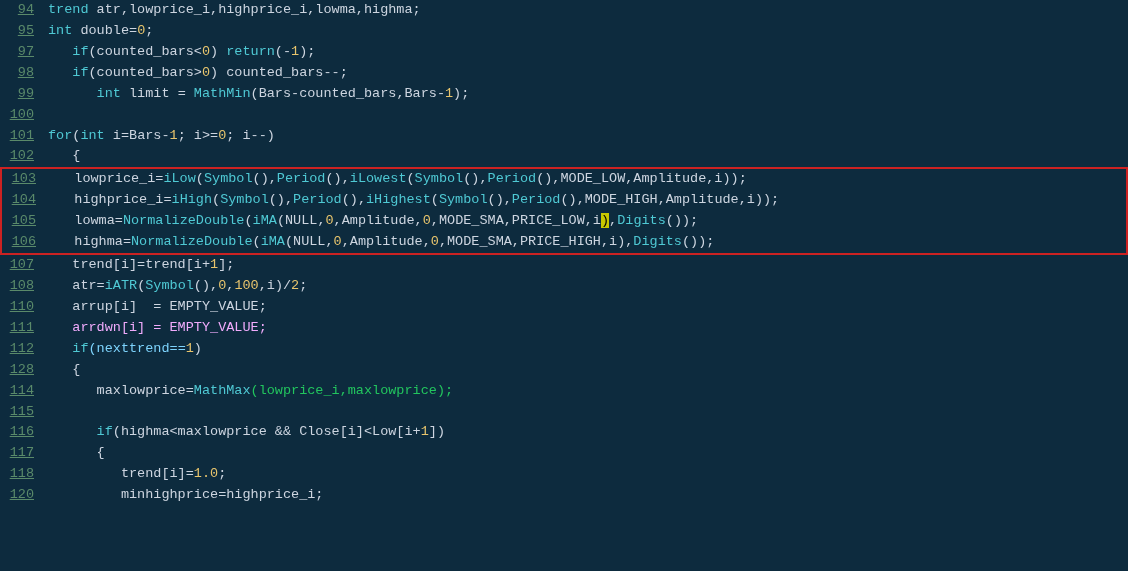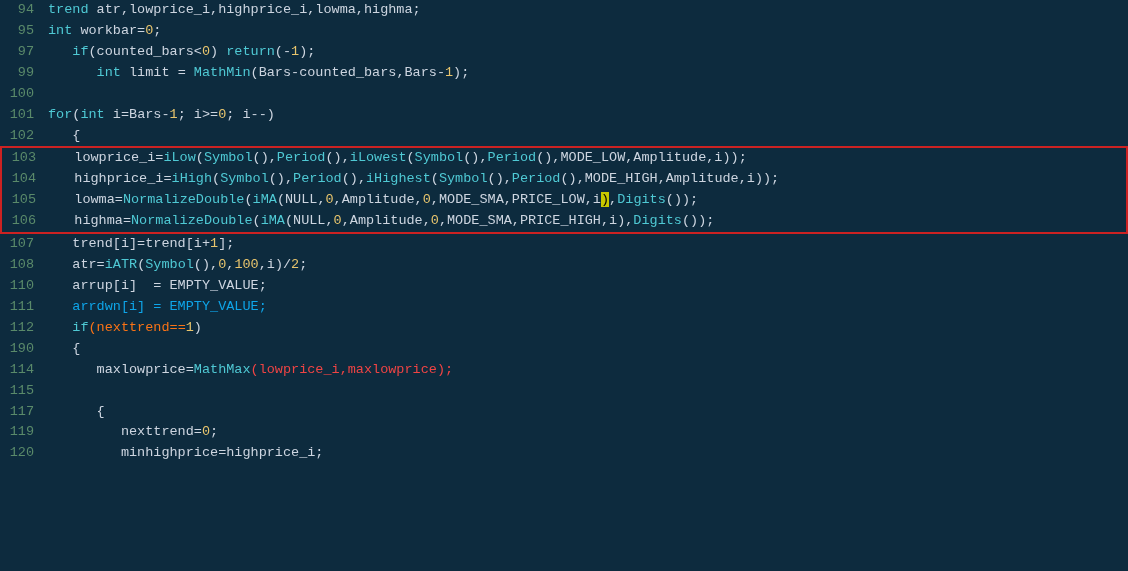--- a/index.html
+++ b/index.html
@@ -24,47 +24,50 @@
       white-space: pre;
     }
     .line-num {
       color: #5a8a6a;
       width: 48px;
       min-width: 48px;
       text-align: right;
       padding-right: 14px;
       user-select: none;
       font-size: 13.5px;
+      text-decoration: underline;
     }
     .line-content {
       flex: 1;
       white-space: pre;
     }
   </style>
 </head>
 <body>
 
 <div class="code-container">
 <div class="line"><span class="line-num">94</span><span class="line-content"><span style="color: rgb(79, 201, 212);">trend</span><span style="color: rgb(205, 213, 224);"> atr,lowprice_i,highprice_i,lowma,highma;</span></span></div>
-    <div class="line"><span class="line-num">95</span><span class="line-content"><span style="color: rgb(79, 201, 212);">int</span><span style="color: rgb(205, 213, 224);"> workbar=</span><span style="color: rgb(232, 197, 109);">0</span><span style="color: rgb(205, 213, 224);">;</span></span></div>
+    <div class="line"><span class="line-num">95</span><span class="line-content"><span style="color: rgb(79, 201, 212);">int</span><span style="color: rgb(205, 213, 224);"> double=</span><span style="color: rgb(232, 197, 109);">0</span><span style="color: rgb(205, 213, 224);">;</span></span></div>
     <div class="line"><span class="line-num">97</span><span class="line-content"><span style="color: rgb(205, 213, 224);">   </span><span style="color: rgb(79, 201, 212);">if</span><span style="color: rgb(205, 213, 224);">(counted_bars&lt;</span><span style="color: rgb(232, 197, 109);">0</span><span style="color: rgb(205, 213, 224);">) </span><span style="color: rgb(79, 201, 212);">return</span><span style="color: rgb(205, 213, 224);">(-</span><span style="color: rgb(232, 197, 109);">1</span><span style="color: rgb(205, 213, 224);">);</span></span></div>
+    <div class="line"><span class="line-num">98</span><span class="line-content"><span style="color: rgb(205, 213, 224);">   </span><span style="color: rgb(79, 201, 212);">if</span><span style="color: rgb(205, 213, 224);">(counted_bars&gt;</span><span style="color: rgb(232, 197, 109);">0</span><span style="color: rgb(205, 213, 224);">) counted_bars--;</span></span></div>
     <div class="line"><span class="line-num">99</span><span class="line-content"><span style="color: rgb(205, 213, 224);">      </span><span style="color: rgb(79, 201, 212);">int</span><span style="color: rgb(205, 213, 224);"> limit = </span><span style="color: rgb(79, 201, 212);">MathMin</span><span style="color: rgb(205, 213, 224);">(Bars-counted_bars,Bars-</span><span style="color: rgb(232, 197, 109);">1</span><span style="color: rgb(205, 213, 224);">);</span></span></div>
     <div class="line"><span class="line-num">100</span><span class="line-content"><span style="color: rgb(205, 213, 224);"></span></span></div>
     <div class="line"><span class="line-num">101</span><span class="line-content"><span style="color: rgb(79, 201, 212);">for</span><span style="color: rgb(205, 213, 224);">(</span><span style="color: rgb(79, 201, 212);">int</span><span style="color: rgb(205, 213, 224);"> i=Bars-</span><span style="color: rgb(232, 197, 109);">1</span><span style="color: rgb(205, 213, 224);">; i&gt;=</span><span style="color: rgb(232, 197, 109);">0</span><span style="color: rgb(205, 213, 224);">; i--)</span></span></div>
     <div class="line"><span class="line-num">102</span><span class="line-content"><span style="color: rgb(205, 213, 224);">   {</span></span></div>
     <div style="border: 2px solid rgb(204, 34, 34); margin: 0px; display: block;">
       <div class="line"><span class="line-num">103</span><span class="line-content"><span style="color: rgb(205, 213, 224);">   lowprice_i=</span><span style="color: rgb(79, 201, 212);">iLow</span><span style="color: rgb(205, 213, 224);">(</span><span style="color: rgb(79, 201, 212);">Symbol</span><span style="color: rgb(205, 213, 224);">(),</span><span style="color: rgb(79, 201, 212);">Period</span><span style="color: rgb(205, 213, 224);">(),</span><span style="color: rgb(79, 201, 212);">iLowest</span><span style="color: rgb(205, 213, 224);">(</span><span style="color: rgb(79, 201, 212);">Symbol</span><span style="color: rgb(205, 213, 224);">(),</span><span style="color: rgb(79, 201, 212);">Period</span><span style="color: rgb(205, 213, 224);">(),MODE_LOW,Amplitude,i));</span></span></div>
       <div class="line"><span class="line-num">104</span><span class="line-content"><span style="color: rgb(205, 213, 224);">   highprice_i=</span><span style="color: rgb(79, 201, 212);">iHigh</span><span style="color: rgb(205, 213, 224);">(</span><span style="color: rgb(79, 201, 212);">Symbol</span><span style="color: rgb(205, 213, 224);">(),</span><span style="color: rgb(79, 201, 212);">Period</span><span style="color: rgb(205, 213, 224);">(),</span><span style="color: rgb(79, 201, 212);">iHighest</span><span style="color: rgb(205, 213, 224);">(</span><span style="color: rgb(79, 201, 212);">Symbol</span><span style="color: rgb(205, 213, 224);">(),</span><span style="color: rgb(79, 201, 212);">Period</span><span style="color: rgb(205, 213, 224);">(),MODE_HIGH,Amplitude,i));</span></span></div>
       <div class="line"><span class="line-num">105</span><span class="line-content"><span style="color: rgb(205, 213, 224);">   lowma=</span><span style="color: rgb(79, 201, 212);">NormalizeDouble</span><span style="color: rgb(205, 213, 224);">(</span><span style="color: rgb(79, 201, 212);">iMA</span><span style="color: rgb(205, 213, 224);">(NULL,</span><span style="color: rgb(232, 197, 109);">0</span><span style="color: rgb(205, 213, 224);">,Amplitude,</span><span style="color: rgb(232, 197, 109);">0</span><span style="color: rgb(205, 213, 224);">,MODE_SMA,PRICE_LOW,i</span><span style="background-color: rgb(200, 200, 0); color: rgb(0, 0, 0);">)</span><span style="color: rgb(205, 213, 224);">,</span><span style="color: rgb(79, 201, 212);">Digits</span><span style="color: rgb(205, 213, 224);">());</span></span></div>
       <div class="line"><span class="line-num">106</span><span class="line-content"><span style="color: rgb(205, 213, 224);">   highma=</span><span style="color: rgb(79, 201, 212);">NormalizeDouble</span><span style="color: rgb(205, 213, 224);">(</span><span style="color: rgb(79, 201, 212);">iMA</span><span style="color: rgb(205, 213, 224);">(NULL,</span><span style="color: rgb(232, 197, 109);">0</span><span style="color: rgb(205, 213, 224);">,Amplitude,</span><span style="color: rgb(232, 197, 109);">0</span><span style="color: rgb(205, 213, 224);">,MODE_SMA,PRICE_HIGH,i),</span><span style="color: rgb(79, 201, 212);">Digits</span><span style="color: rgb(205, 213, 224);">());</span></span></div>
     </div>
     <div class="line"><span class="line-num">107</span><span class="line-content"><span style="color: rgb(205, 213, 224);">   trend[i]=trend[i+</span><span style="color: rgb(232, 197, 109);">1</span><span style="color: rgb(205, 213, 224);">];</span></span></div>
     <div class="line"><span class="line-num">108</span><span class="line-content"><span style="color: rgb(205, 213, 224);">   atr=</span><span style="color: rgb(79, 201, 212);">iATR</span><span style="color: rgb(205, 213, 224);">(</span><span style="color: rgb(79, 201, 212);">Symbol</span><span style="color: rgb(205, 213, 224);">(),</span><span style="color: rgb(232, 197, 109);">0</span><span style="color: rgb(205, 213, 224);">,</span><span style="color: rgb(232, 197, 109);">100</span><span style="color: rgb(205, 213, 224);">,i)/</span><span style="color: rgb(232, 197, 109);">2</span><span style="color: rgb(205, 213, 224);">;</span></span></div>
     <div class="line"><span class="line-num">110</span><span class="line-content"><span style="color: rgb(205, 213, 224);">   arrup[i]  = EMPTY_VALUE;</span></span></div>
-    <div class="line"><span class="line-num">111</span><span class="line-content"><span style="color: #0ea5e9;">   arrdwn[i] = EMPTY_VALUE;</span></span></div>
-    <div class="line"><span class="line-num">112</span><span class="line-content"><span style="color: rgb(205, 213, 224);">   </span><span style="color: rgb(79, 201, 212);">if</span><span style="color: #f97316;">(nexttrend==</span><span style="color: rgb(232, 197, 109);">1</span><span style="color: rgb(205, 213, 224);">)</span></span></div>
-    <div class="line"><span class="line-num">190</span><span class="line-content"><span style="color: rgb(205, 213, 224);">   {</span></span></div>
-    <div class="line"><span class="line-num">114</span><span class="line-content"><span style="color: rgb(205, 213, 224);">      maxlowprice=</span><span style="color: rgb(79, 201, 212);">MathMax</span><span style="color: #ef4444; text-align: right;">(lowprice_i,maxlowprice);</span></span></div>
+    <div class="line"><span class="line-num">111</span><span class="line-content"><span style="color: #f0abfc;">   arrdwn[i] = EMPTY_VALUE;</span></span></div>
+    <div class="line"><span class="line-num">112</span><span class="line-content"><span style="color: rgb(205, 213, 224);">   </span><span style="color: rgb(79, 201, 212);">if</span><span style="color: #7dd3fc;">(nexttrend==</span><span style="color: rgb(232, 197, 109);">1</span><span style="color: rgb(205, 213, 224);">)</span></span></div>
+    <div class="line"><span class="line-num">128</span><span class="line-content"><span style="color: rgb(205, 213, 224);">   {</span></span></div>
+    <div class="line"><span class="line-num">114</span><span class="line-content"><span style="color: rgb(205, 213, 224);">      maxlowprice=</span><span style="color: rgb(79, 201, 212);">MathMax</span><span style="color: #22c55e; text-align: right;">(lowprice_i,maxlowprice);</span></span></div>
     <div class="line"><span class="line-num">115</span><span class="line-content"><span style="color: rgb(205, 213, 224);"></span></span></div>
+    <div class="line"><span class="line-num">116</span><span class="line-content"><span style="color: rgb(205, 213, 224);">      </span><span style="color: rgb(79, 201, 212);">if</span><span style="color: rgb(205, 213, 224);">(highma&lt;maxlowprice &amp;&amp; Close[i]&lt;Low[i+</span><span style="color: rgb(232, 197, 109);">1</span><span style="color: rgb(205, 213, 224);">])</span></span></div>
     <div class="line"><span class="line-num">117</span><span class="line-content"><span style="color: rgb(205, 213, 224);">      {</span></span></div>
-    <div class="line"><span class="line-num">119</span><span class="line-content"><span style="color: rgb(205, 213, 224);">         nexttrend=</span><span style="color: rgb(232, 197, 109);">0</span><span style="color: rgb(205, 213, 224);">;</span></span></div>
+    <div class="line"><span class="line-num">118</span><span class="line-content"><span style="color: rgb(205, 213, 224);">         trend[i]=</span><span style="color: rgb(232, 197, 109);">1.0</span><span style="color: rgb(205, 213, 224);">;</span></span></div>
     <div class="line"><span class="line-num">120</span><span class="line-content"><span style="color: rgb(205, 213, 224);">         minhighprice=highprice_i;</span></span></div>
   </div>
 
 </body></html>

